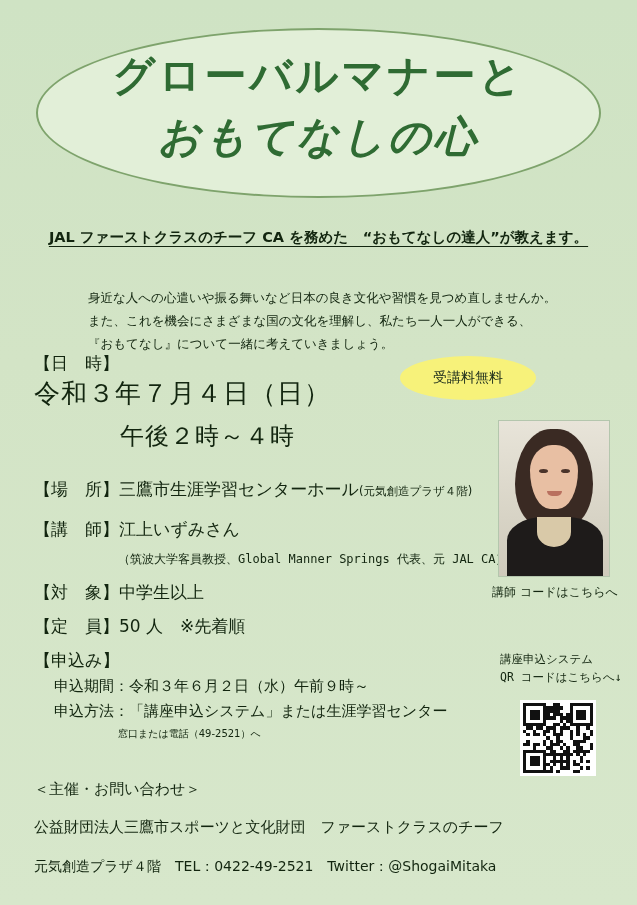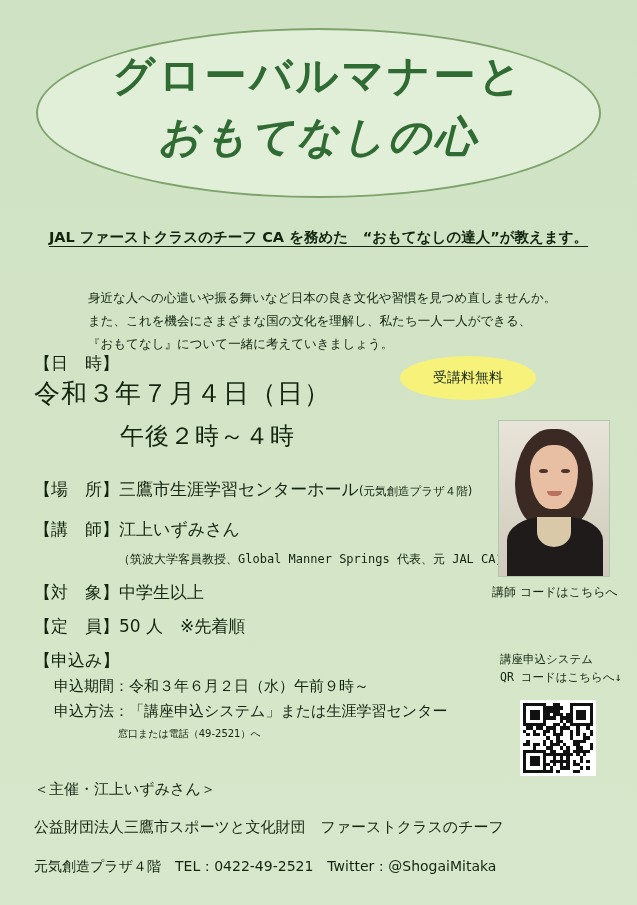--- a/index.html
+++ b/index.html
@@ -715,17 +715,17 @@
         <i class=""></i>
         <i class="on"></i>
         <i class="on"></i>
         <i class=""></i>
         <i class=""></i>
         <i class=""></i>
         <i class=""></i>
       </div>
   </div>
 
-  <div class="row foot-head">＜主催・江上いずみさん＞</div>
+  <div class="row foot-head">＜主催・お問い合わせ＞</div>
   <div class="row foot1">公益財団法人三鷹市スポーツと文化財団　ファーストクラスのチーフ</div>
   <div class="row foot2">元気創造プラザ４階　TEL：0422-49-2521　Twitter：@ShogaiMitaka</div>
 
 </div>
 
 </body></html>

